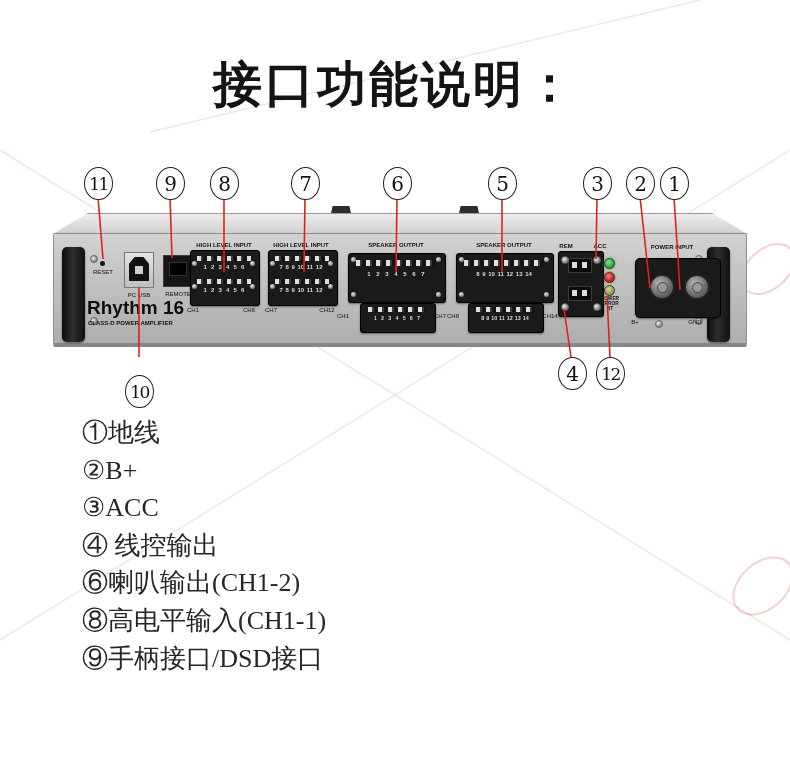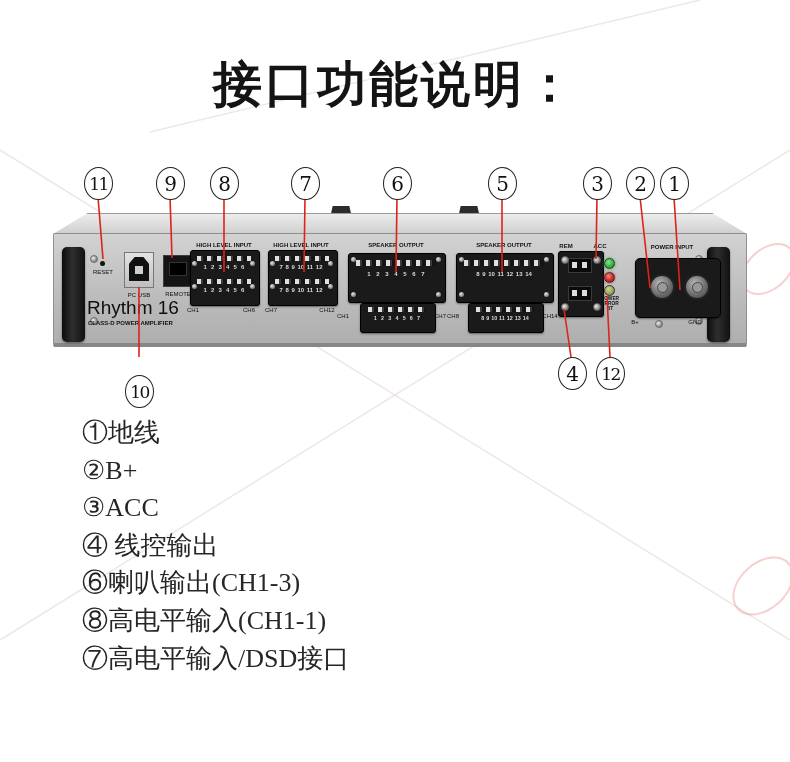--- a/index.html
+++ b/index.html
@@ -53,21 +53,21 @@
   .term{position:absolute;width:26px;height:26px;border-radius:50%;z-index:3;
       background:radial-gradient(circle at 40% 35%,#b9b9b9,#6e6e6e 55%,#3c3c3c);border:2px solid #222;box-sizing:border-box;}
   .term-in{position:absolute;width:9px;height:9px;border-radius:50%;background:#999;border:1px solid #444;z-index:4;}
   
   .callout{position:absolute;width:27px;height:31px;border:1.6px solid #222;border-radius:50%;
       background:#fff;display:flex;align-items:center;justify-content:center;z-index:5;
       font-family:"DejaVu Serif","Liberation Serif",serif;font-size:20px;color:#111;}
   .callout.two{font-size:17px;letter-spacing:-1.5px;}
   #leads{position:absolute;inset:0;z-index:4;}
   
-  #brand{left:87px;top:297px;font-size:19px;font-weight:400;color:#0f0f0f;z-index:3;letter-spacing:0;}
+  #brand{left:87px;top:297px;font-size:19px;font-weight:700;color:#0f0f0f;z-index:3;letter-spacing:0;}
   
   .legend-col{position:absolute;top:414px;z-index:2;}
   #legend-left{left:82px;width:305px;font-family:Liberation Serif, serif;}
   #legend-right{left:402px;width:375px;}
   .legend-item{font-size:26px;line-height:37.6px;color:#262626;white-space:nowrap;}
 </style>
 </head>
 <body>
 
 <div id="canvas">
@@ -225,18 +225,18 @@
 
   <div class="callout two" style="left:125px;top:375px;">10</div>
   <div class="callout" style="left:558px;top:357px;">4</div>
   <div class="callout two" style="left:596px;top:357px;">12</div>
 
   <div class="legend-col" id="legend-left">
       <div class="legend-item">①地线</div>
       <div class="legend-item">②B+</div>
       <div class="legend-item">③ACC</div>
       <div class="legend-item">④ 线控输出</div>
-      <div class="legend-item">⑥喇叭输出(CH1-3)</div>
+      <div class="legend-item">⑥喇叭输出(CH1-2)</div>
       <div class="legend-item">⑧高电平输入(CH1-1)</div>
-      <div class="legend-item">⑦高电平输入/DSD接口</div>
+      <div class="legend-item">⑨手柄接口/DSD接口</div>
     </div>
 
 </div>
 
 </body></html>

